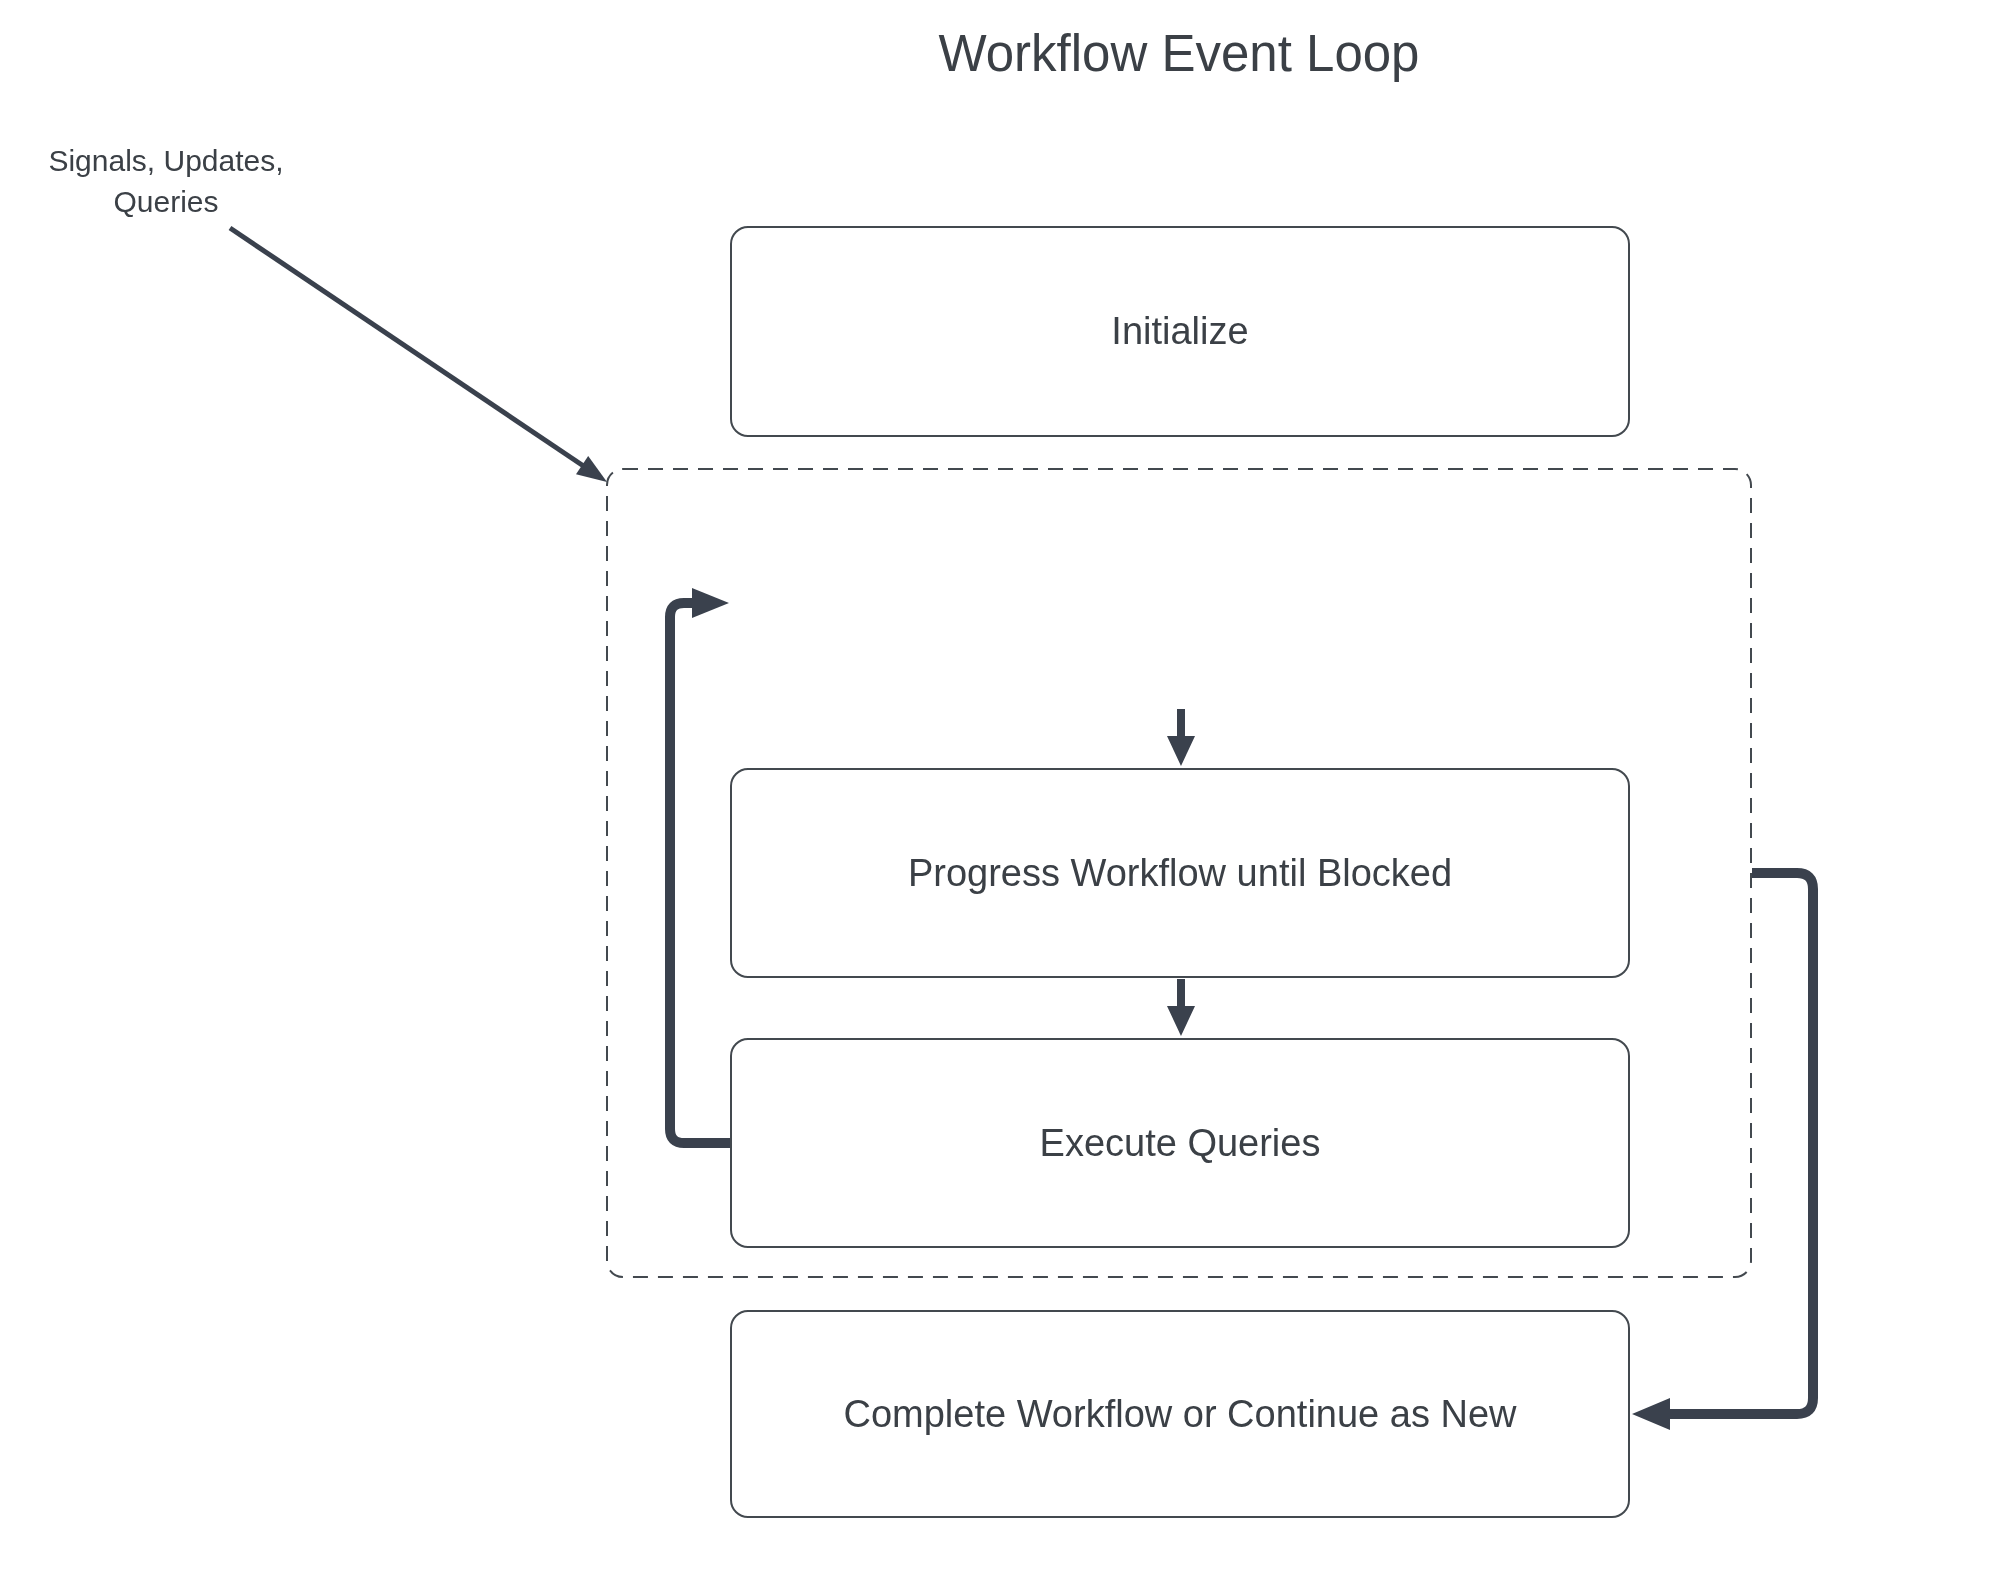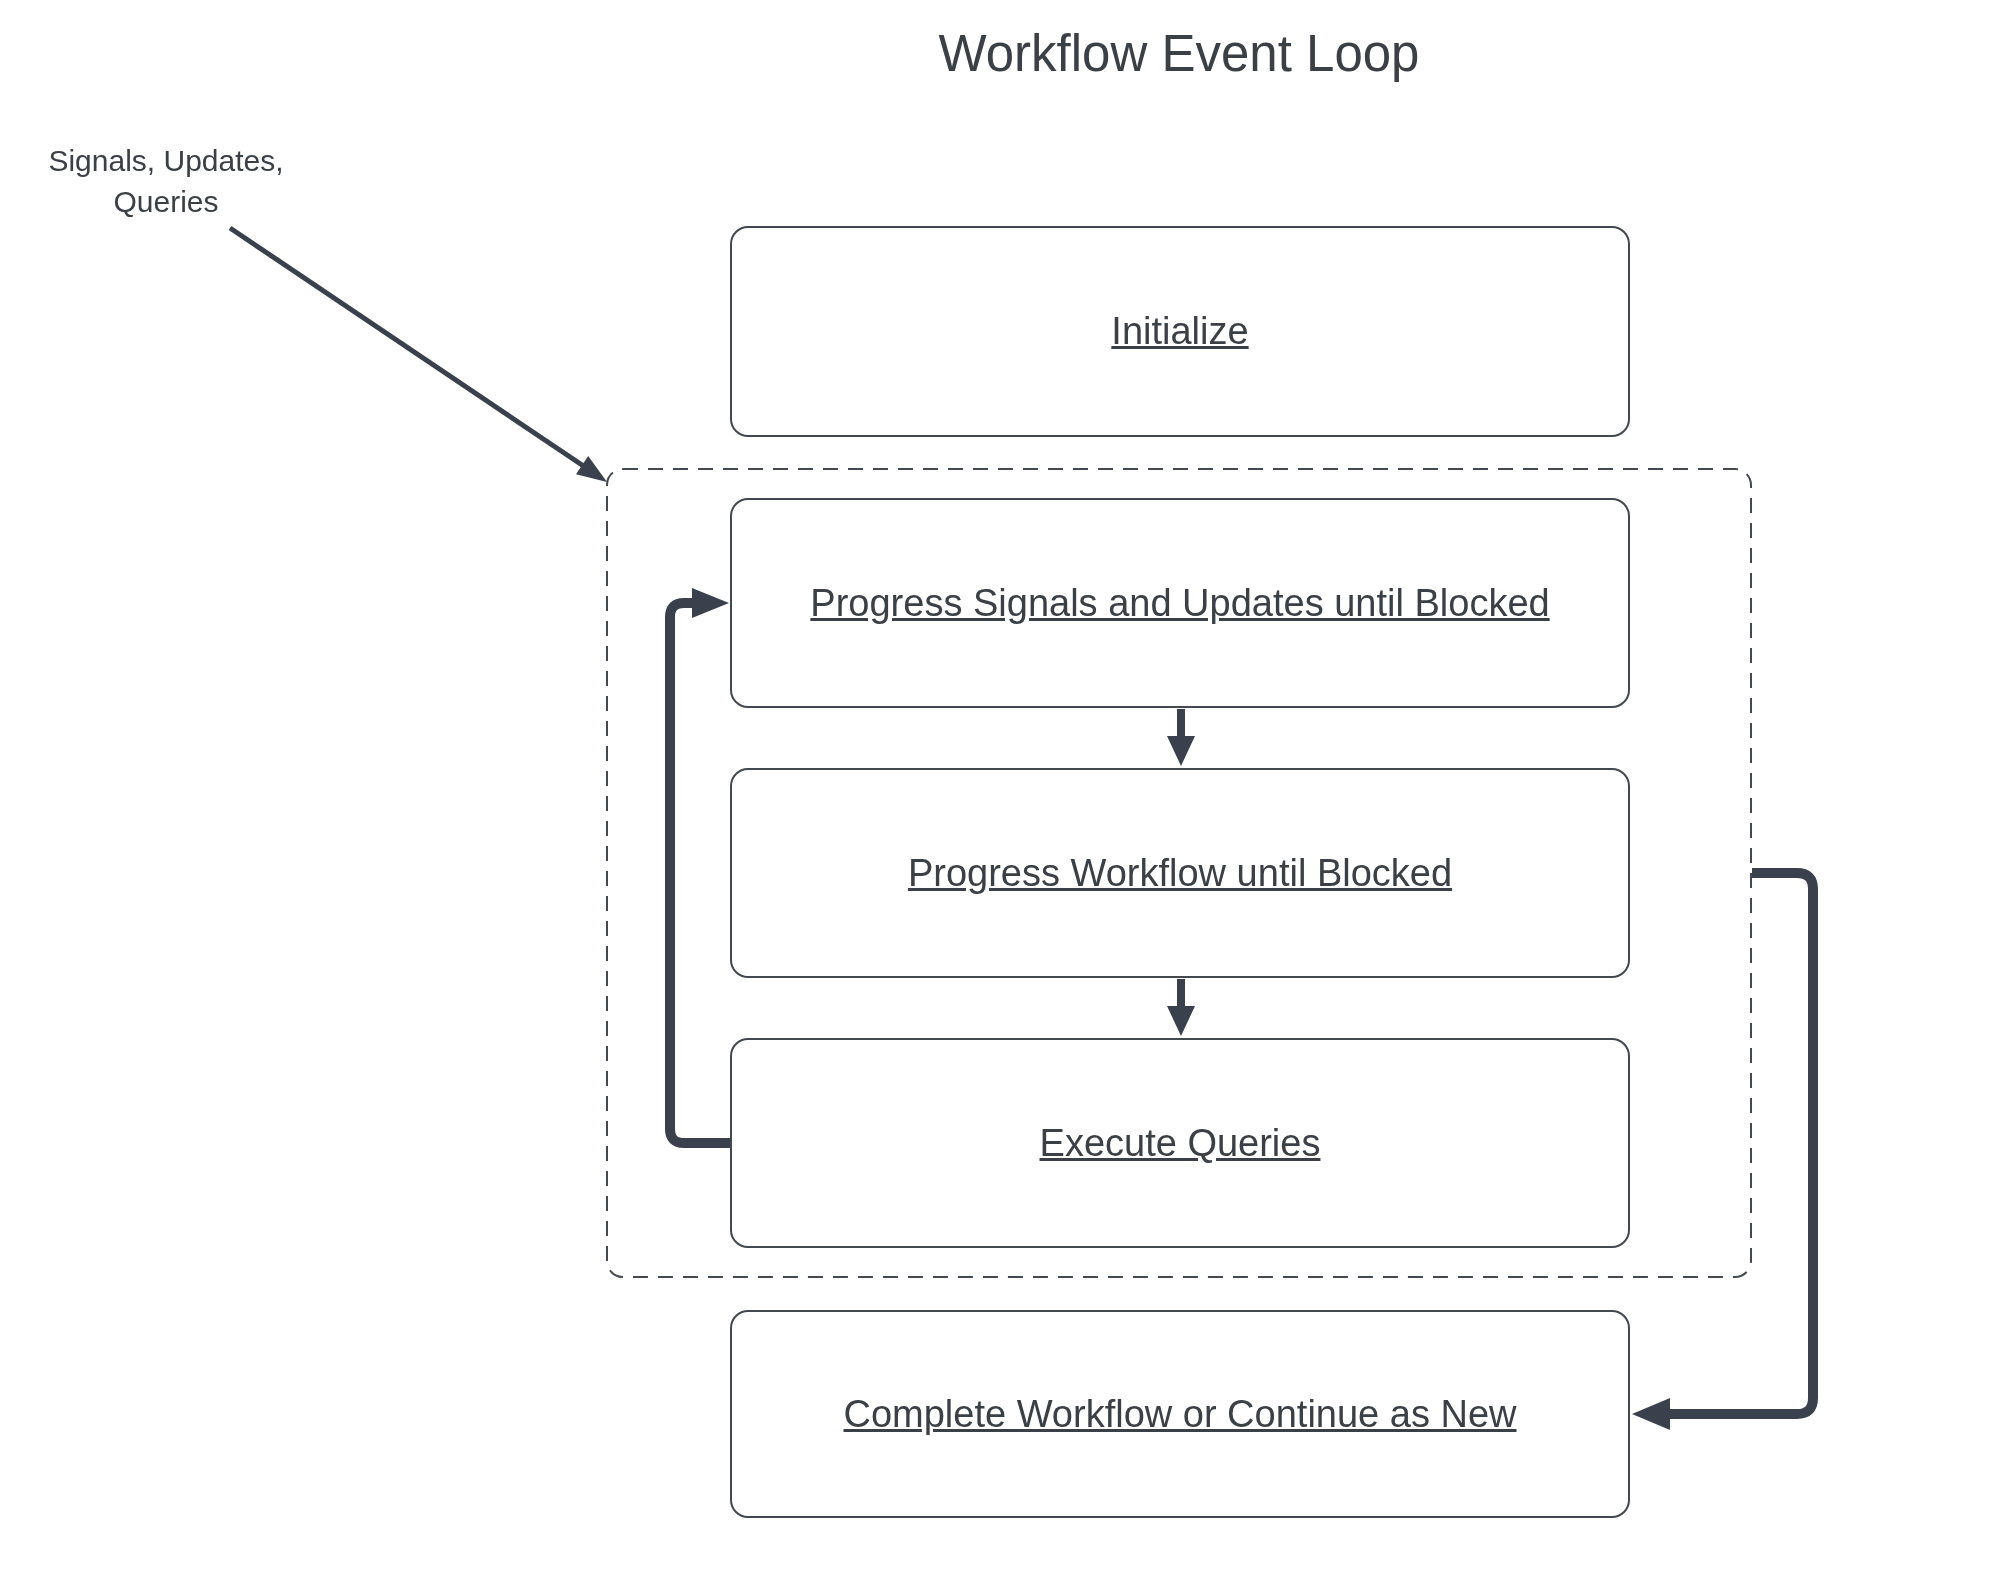--- a/index.html
+++ b/index.html
@@ -49,21 +49,20 @@
     background: #ffffff;
     border: 2px solid var(--border);
     border-radius: 18px;
     display: flex;
     align-items: center;
     justify-content: center;
     text-align: center;
     font-size: 38px;
     color: var(--ink);
     z-index: 2;
-    text-decoration: underline;
   }
   .node-initialize        { top: 226px; height: 211px; }
   .node-progress-signals  { top: 498px; }
   .node-progress-workflow { top: 768px; border-radius: 18px; }
   .node-execute-queries   { top: 1038px; }
   .node-complete          { top: 1310px; height: 208px; }
   svg.wires {
     position: absolute;
     left: 0; top: 0;
     width: 2006px;
@@ -104,23 +103,20 @@
     <polygon class="head" points="729,603 692,588 692,618"></polygon>
 
     <path class="wire-thick" d="M 1752 873 L 1797 873 Q 1813 873 1813 889 L 1813 1398 Q 1813 1414 1797 1414 L 1670 1414"></path>
     <polygon class="head" points="1632,1414 1670,1398 1670,1430"></polygon>
   </svg>
 
   <div class="node node-initialize">
     <span>Initialize</span>
   </div>
 
-  <div class="node node-progress-signals">
-    <span>Progress Signals and Updates until Blocked</span>
-  </div>
 
   <div class="node node-progress-workflow">
     <span>Progress Workflow until Blocked</span>
   </div>
 
   <div class="node node-execute-queries">
     <span>Execute Queries</span>
   </div>
 
   <div class="node node-complete">

